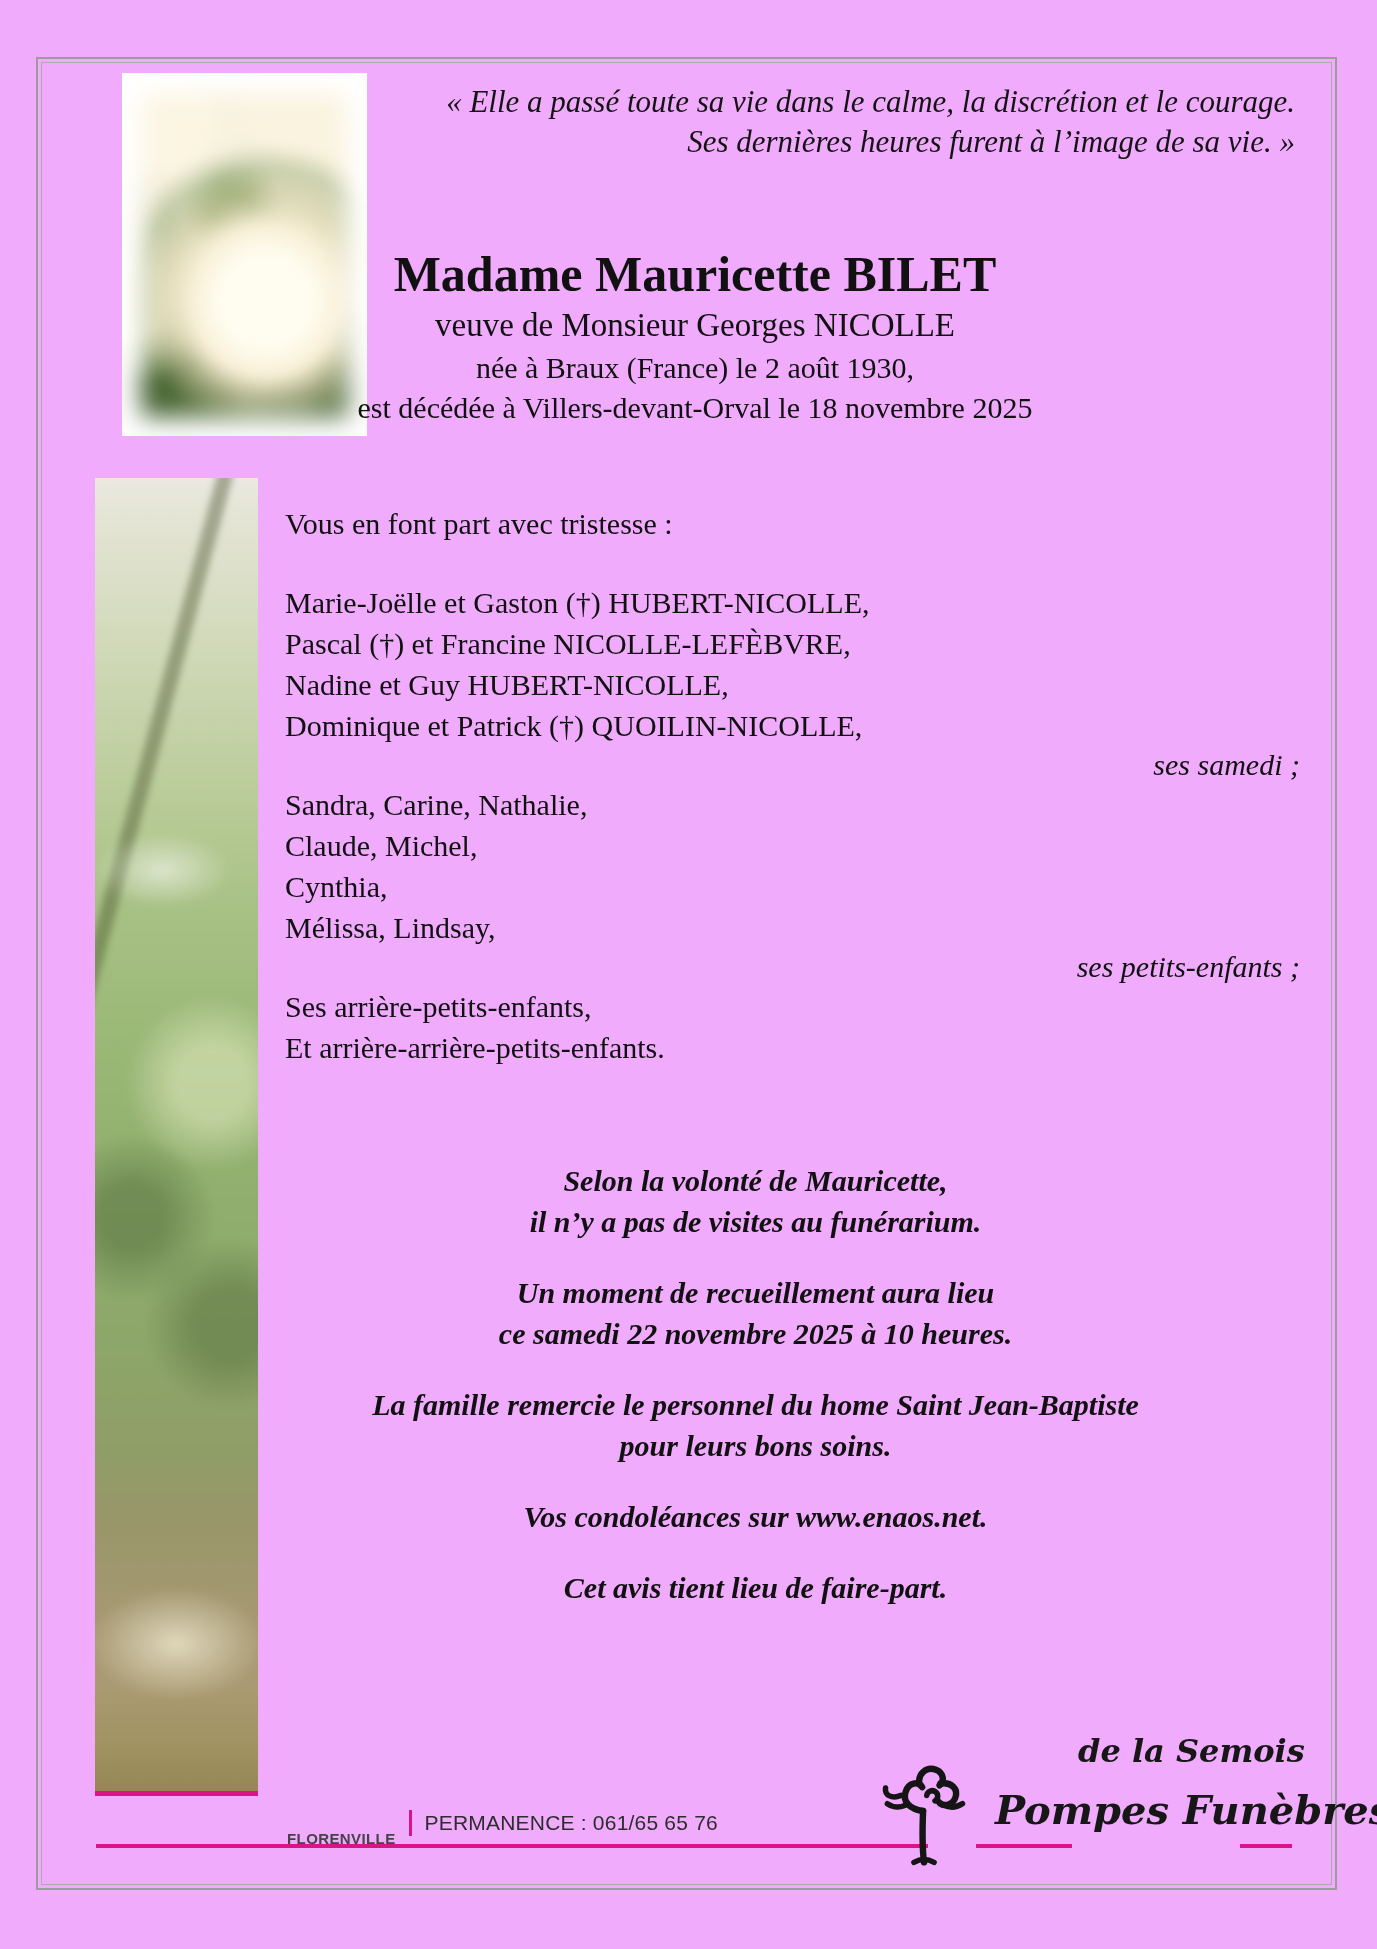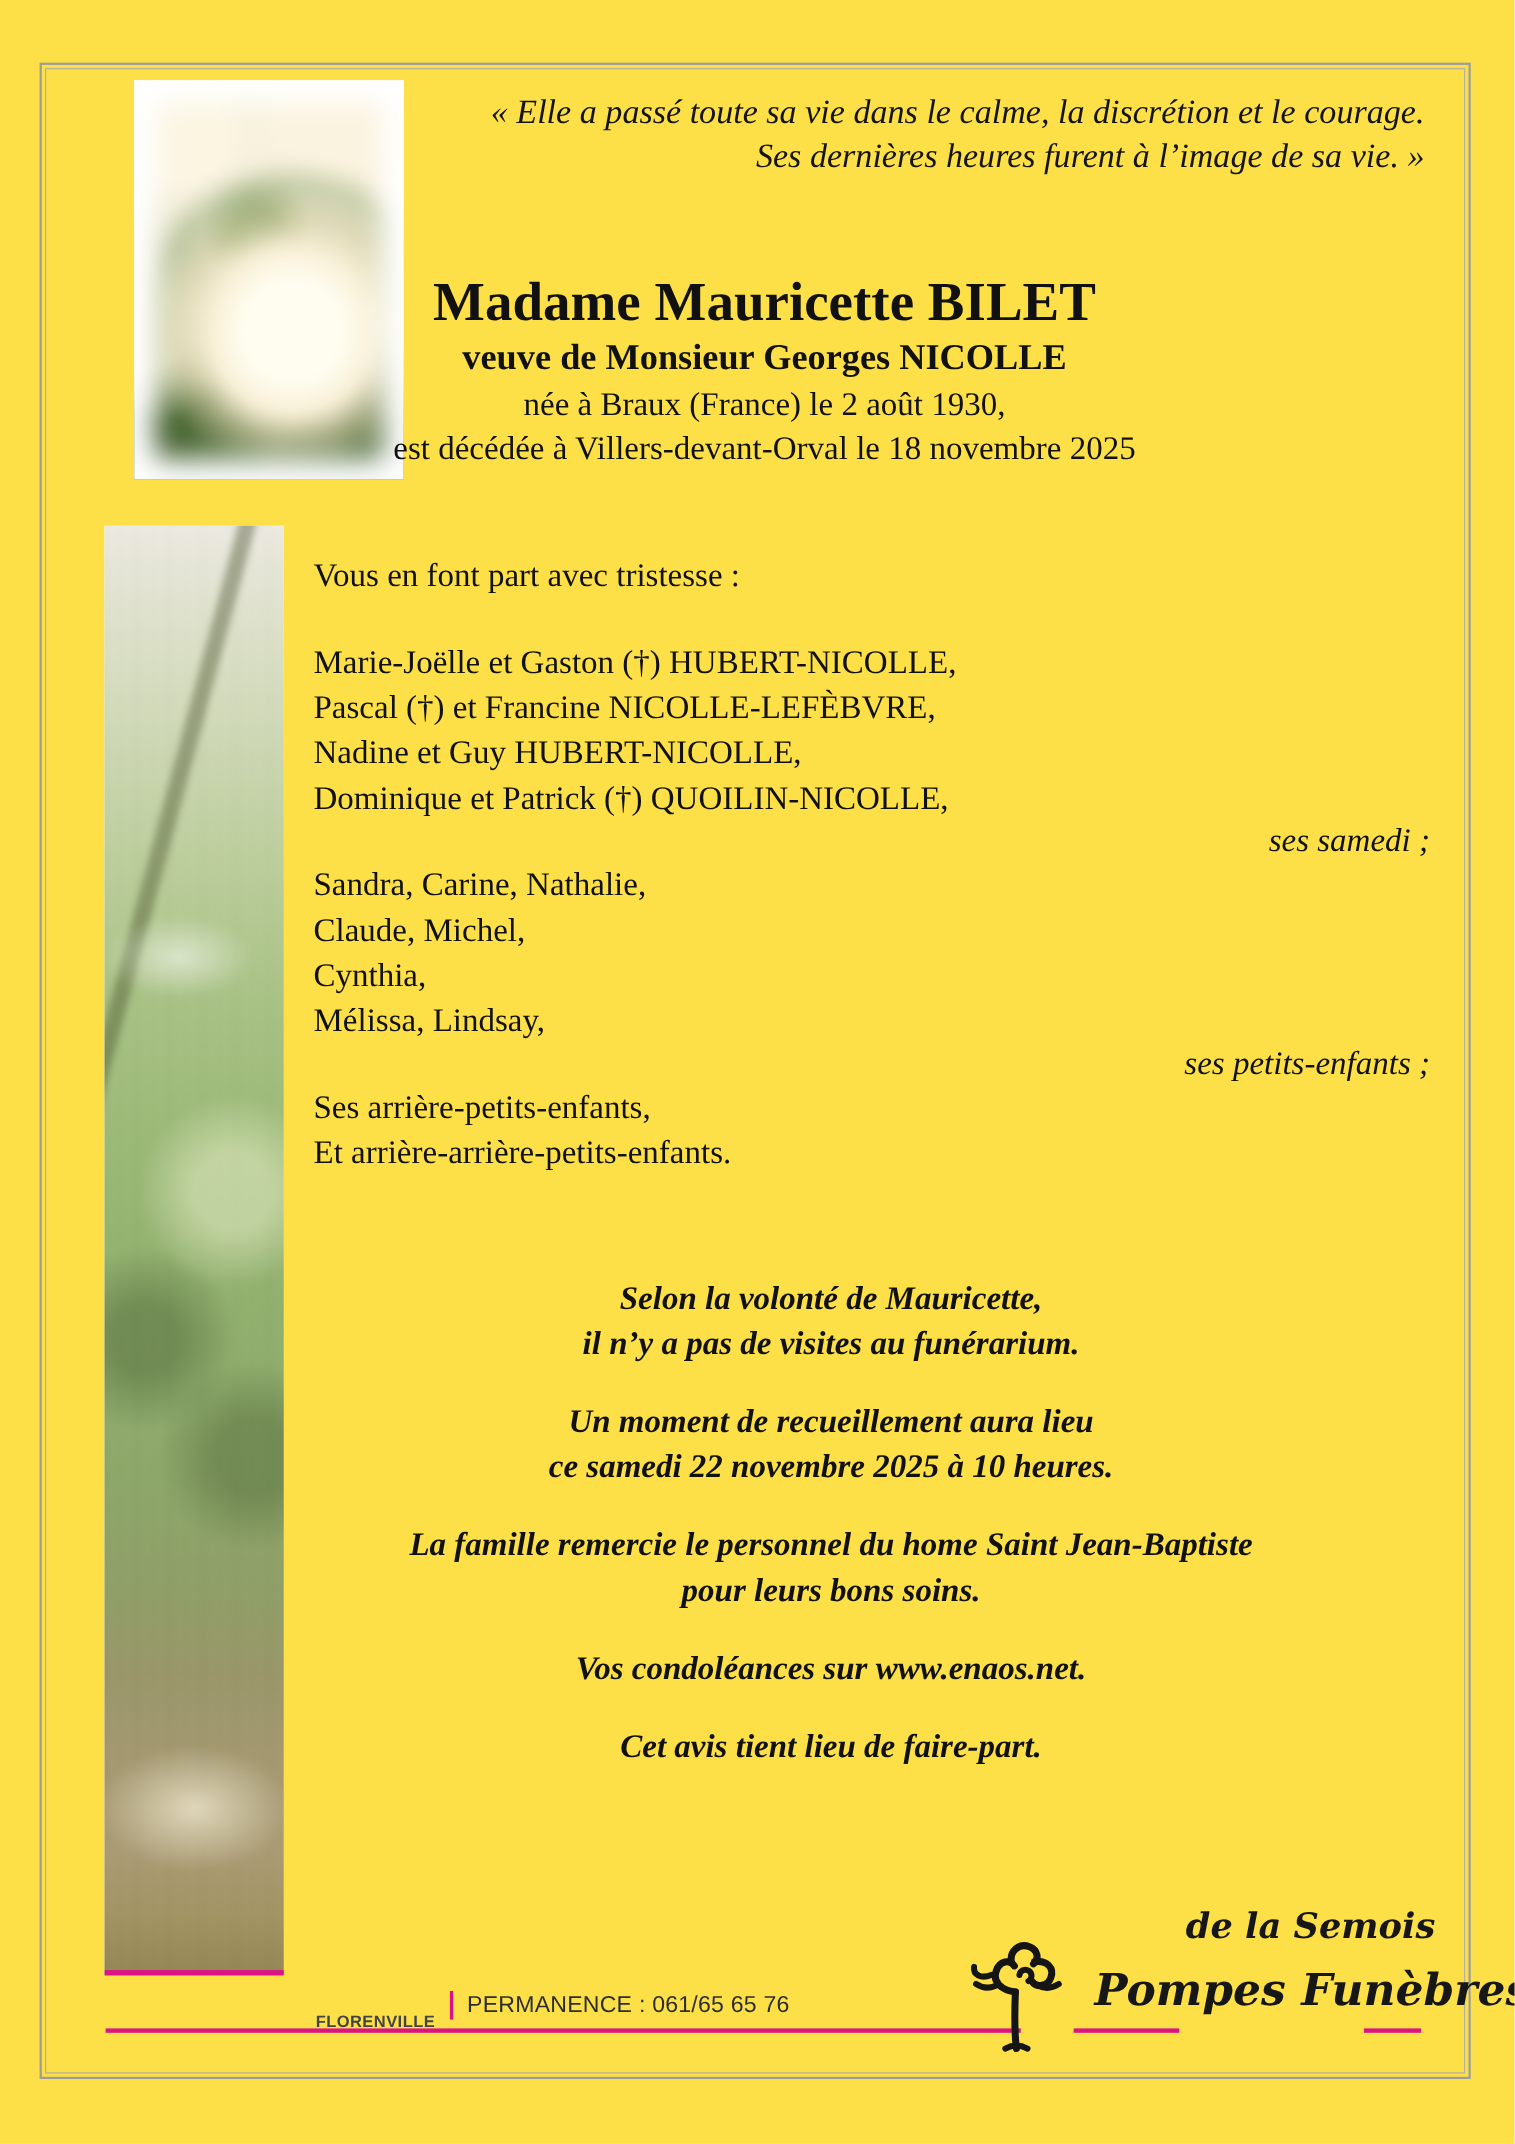--- a/index.html
+++ b/index.html
@@ -1,17 +1,17 @@
 <!DOCTYPE html>
 <html><head>
 <meta charset="utf-8">
 <style>
   html,body{margin:0;padding:0;background:#ffffff;}
   .page{
-    position:relative;width:1377px;height:1949px;background:#fde047;
+    position:relative;width:1377px;height:1949px;background:#f0abfc;
     font-family:"Liberation Serif","DejaVu Serif",serif;color:#111;overflow:hidden;
   }
   
   .frame-outer{position:absolute;left:36px;top:57px;width:1297px;height:1829px;border:2px solid #9c9c9c;}
   .frame-inner{position:absolute;left:3px;top:3px;right:3px;bottom:3px;border:1px solid #ababab;}
   
   .roses{position:absolute;left:122px;top:73px;width:245px;height:363px;overflow:hidden;background:#fff;}
   .roses .art{
     position:absolute;left:-12px;top:-12px;right:-12px;bottom:-12px;filter:blur(5px);
     background:
@@ -40,21 +40,21 @@
       linear-gradient(105deg, transparent 24%, rgba(70,80,42,.42) 25%, rgba(70,80,42,.42) 27%, transparent 28%),
       repeating-linear-gradient(90deg, rgba(118,104,70,.18) 0 3px, rgba(186,172,128,.18) 3px 6px),
       linear-gradient(180deg,#ffffff 0%,#f6f9f0 3%,#eaf2de 8%,#d9e8c6 15%,#c2dba6 24%,#abcd8c 33%,#9cc37c 42%,#92ba72 50%,#8db46e 58%,#8aac6a 66%,#8da368 73%,#99996b 79%,#a79b74 85%,#ad9e77 91%,#a2945f 96%,#8f824f 100%);
   }
   .path-strip .underline{position:absolute;left:0;bottom:0;width:100%;height:5px;}
   
   .quote{position:absolute;left:330px;top:82px;width:965px;text-align:right;
          font-style:italic;font-size:31px;line-height:40px;color:#141414;}
   .head{position:absolute;left:30px;top:246px;width:1330px;text-align:center;}
   .head .title{font-size:50px;line-height:56px;font-weight:bold;}
-  .head .subtitle{font-size:33px;line-height:46px;font-weight:bold;}
+  .head .subtitle{font-size:33px;line-height:46px;font-weight:normal;}
   .head .meta{font-size:30px;line-height:40px;}
   .family{position:absolute;left:285px;top:503px;width:1015px;font-size:30px;line-height:41px;font-family:Liberation Serif, serif;}
   .family .group{margin-top:38px;}
   .family .side-label{font-style:italic;text-align:right;line-height:38px;}
   .announce{position:absolute;left:258px;top:1160px;width:995px;text-align:center;
             font-weight:bold;font-size:30px;line-height:41px;}
   .announce .para{margin:0 0 30px 0;font-style:italic;}
   
   .footer-contact{position:absolute;left:287px;top:1799px;display:flex;align-items:center;gap:13px;
                   font-family:"Liberation Sans","DejaVu Sans",sans-serif;color:#3a3a3a;}

